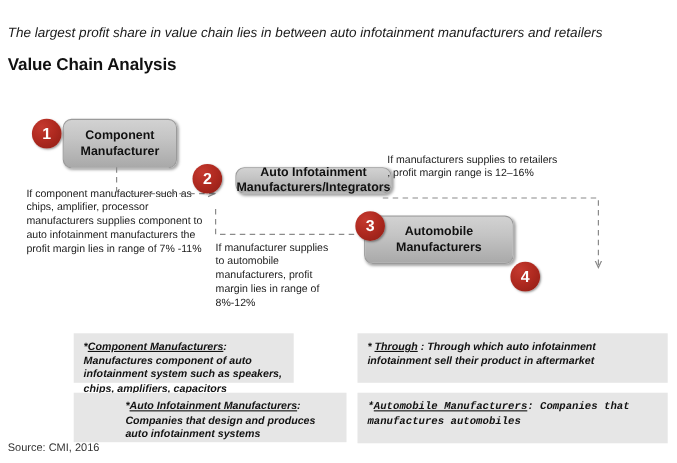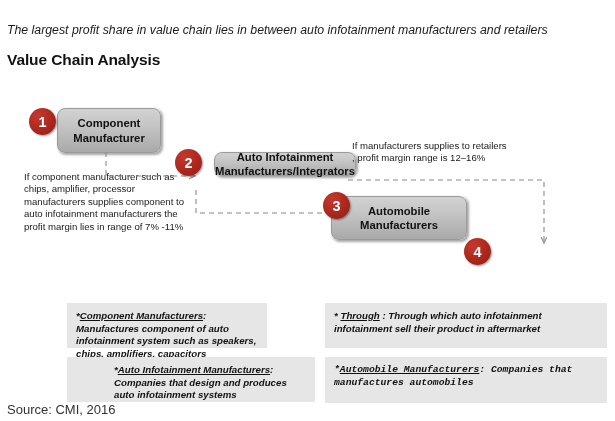--- a/index.html
+++ b/index.html
@@ -115,21 +115,21 @@
     line-height: 12.6px;
     color: #111111;
   }
   .legend-text u { text-decoration: underline; }
 
   
   .source {
     position: absolute;
     left: 7px;
     top: 402px;
-    font-size: 13px;
+    font-size: 10px;
     color: #333333;
   }
 </style>
 </head>
 <body>
 
 <div id="root">
 
   <div class="title">Value Chain Analysis</div>
   <div class="subtitle">The largest profit share in value chain lies in between auto infotainment manufacturers and retailers</div>
@@ -160,20 +160,21 @@
 
   <div class="node" style="left:331px; top:196px; width:136px; height:44px;">
     <span class="node-label">Automobile Manufacturers</span>
   </div>
   <div class="badge" style="left:323px; top:192px;">3</div>
 
   <div class="badge" style="left:464px; top:238px;">4</div>
 
   <div class="annot" style="left:24px; top:171px; width:166px;">If component manufacturer such as chips, amplifier, processor manufacturers supplies component to auto infotainment manufacturers the profit margin lies in range of 7% -11%</div>
 
+  <div class="annot" style="left:196px; top:220px; width:110px;">If manufacturer  supplies to automobile manufacturers, profit margin lies in range of 8%-12%</div>
 
   <div class="annot" style="left:352px; top:140px; width:158px;">If manufacturers supplies to retailers , profit margin range is 12–16%</div>
 
   <div class="legend" style="left:67px; top:303px; width:200px; height:45px;">
     <div class="legend-text">
       <span>*</span><u>Component Manufacturers</u><span>: Manufactures component of auto infotainment system such as speakers, chips, amplifiers, capacitors</span>
     </div>
   </div>
 
   <div class="legend" style="left:325px; top:303px; width:282px; height:45px;">

